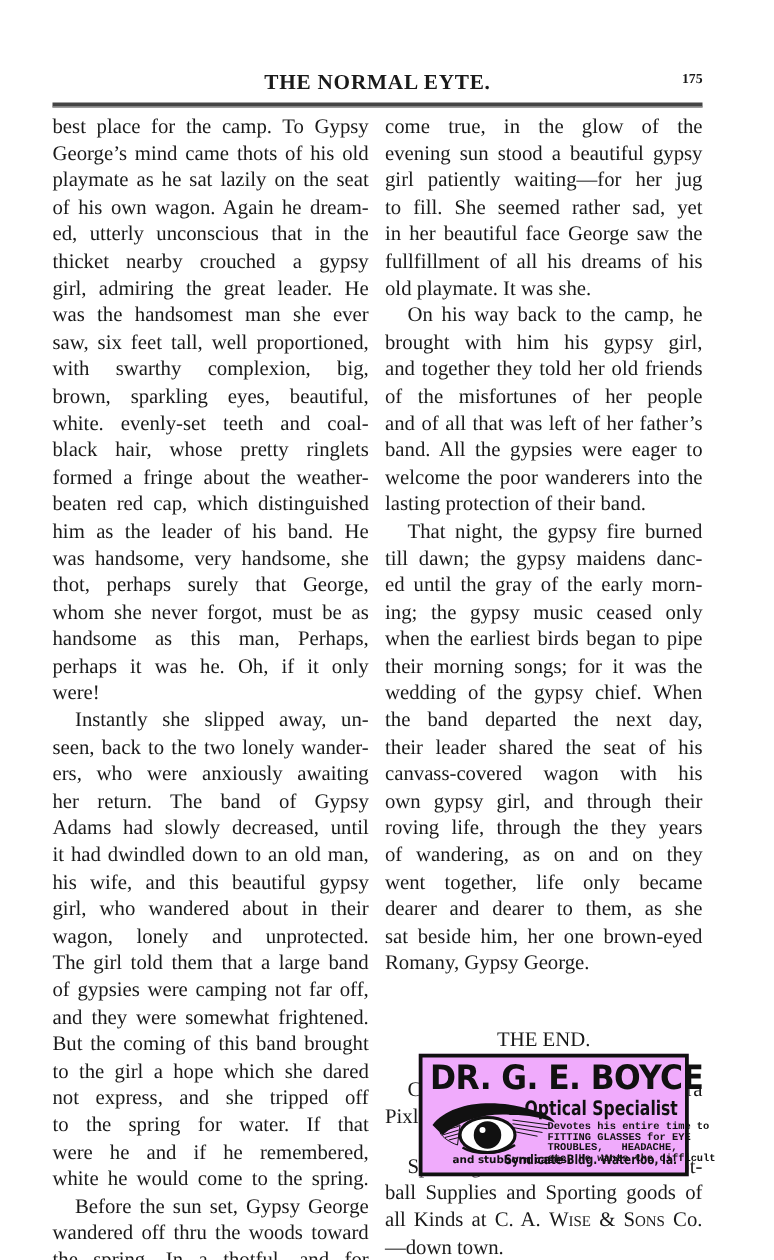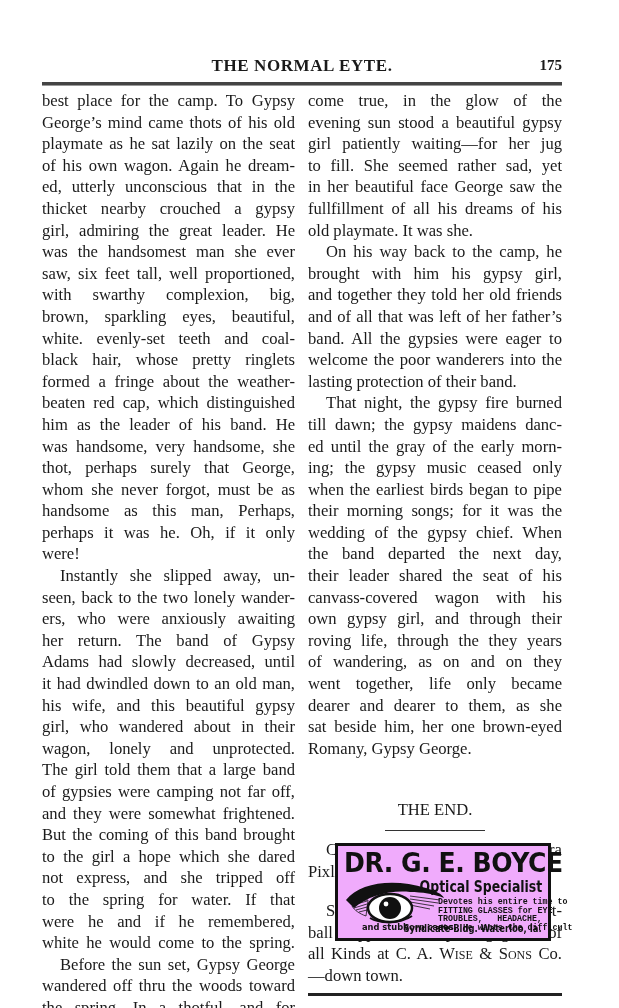--- a/index.html
+++ b/index.html
@@ -9,21 +9,21 @@
   }
   .header {
     position: absolute; left: 42px; top: 56px; width: 520px; height: 20px;
   }
   .header .title {
     position: absolute; left: 0; right: 0; top: 0; text-align: center;
     font-family: "Liberation Serif", serif; font-weight: bold; font-size: 17px; letter-spacing: 0.6px;
   }
   .header .pageno {
     position: absolute; right: 0; top: 1px;
-    font-family: "Liberation Serif", serif; font-weight: bold; font-size: 15px; margin-left: 32px;
+    font-family: "Liberation Serif", serif; font-weight: bold; font-size: 11px; margin-left: 32px;
   }
   .header-rule {
     position: absolute; left: 42px; top: 82px; width: 520px; height: 3px;
     background: #444; border-bottom: 1px solid #999;
   }
   .col {
     position: absolute; top: 90px;
     font-family: "Liberation Serif", serif; font-size: 16.6px; line-height: 21.6px;
   }
   .col .line { display: block; white-space: nowrap; text-align: justify; text-align-last: justify; height: 21.6px; }
@@ -127,20 +127,21 @@
   <span class="line">come true, in the glow of the</span>
   <span class="line">evening sun stood a beautiful gypsy</span>
   <span class="line">girl patiently waiting—for her jug</span>
   <span class="line">to fill.  She seemed rather sad, yet</span>
   <span class="line">in her beautiful face George saw the</span>
   <span class="line">fullfillment of all his dreams of his</span>
   <span class="line last">old playmate.  It was she.</span>
   <span class="line indent">On his way back to the camp, he</span>
   <span class="line">brought with him his gypsy girl,</span>
   <span class="line">and together they told her old friends</span>
+  <span class="line">of the misfortunes of her people</span>
   <span class="line">and of all that was left of her father’s</span>
   <span class="line">band.  All the gypsies were eager to</span>
   <span class="line">welcome the poor wanderers into the</span>
   <span class="line last">lasting protection of their band.</span>
   <span class="line indent">That night, the gypsy fire burned</span>
   <span class="line">till dawn; the gypsy maidens danc-</span>
   <span class="line">ed until the gray of the early morn-</span>
   <span class="line">ing; the gypsy music ceased only</span>
   <span class="line">when the earliest birds began to pipe</span>
   <span class="line">their morning songs; for it was the</span>

